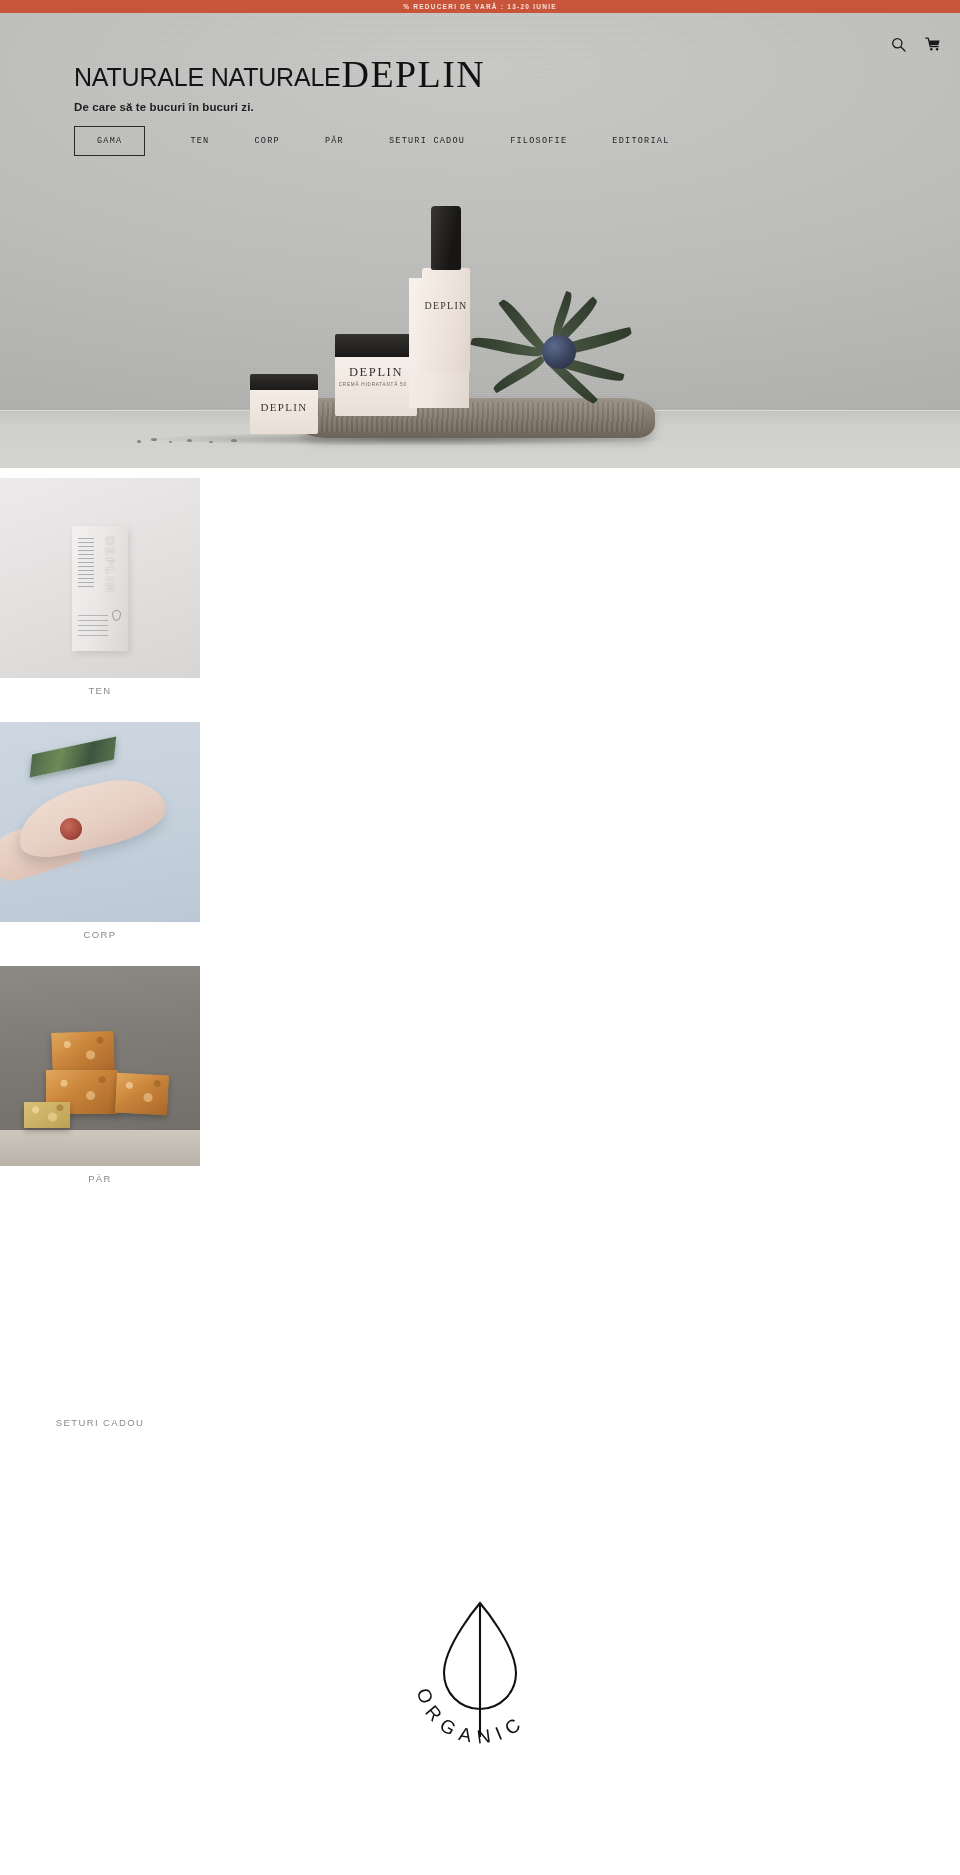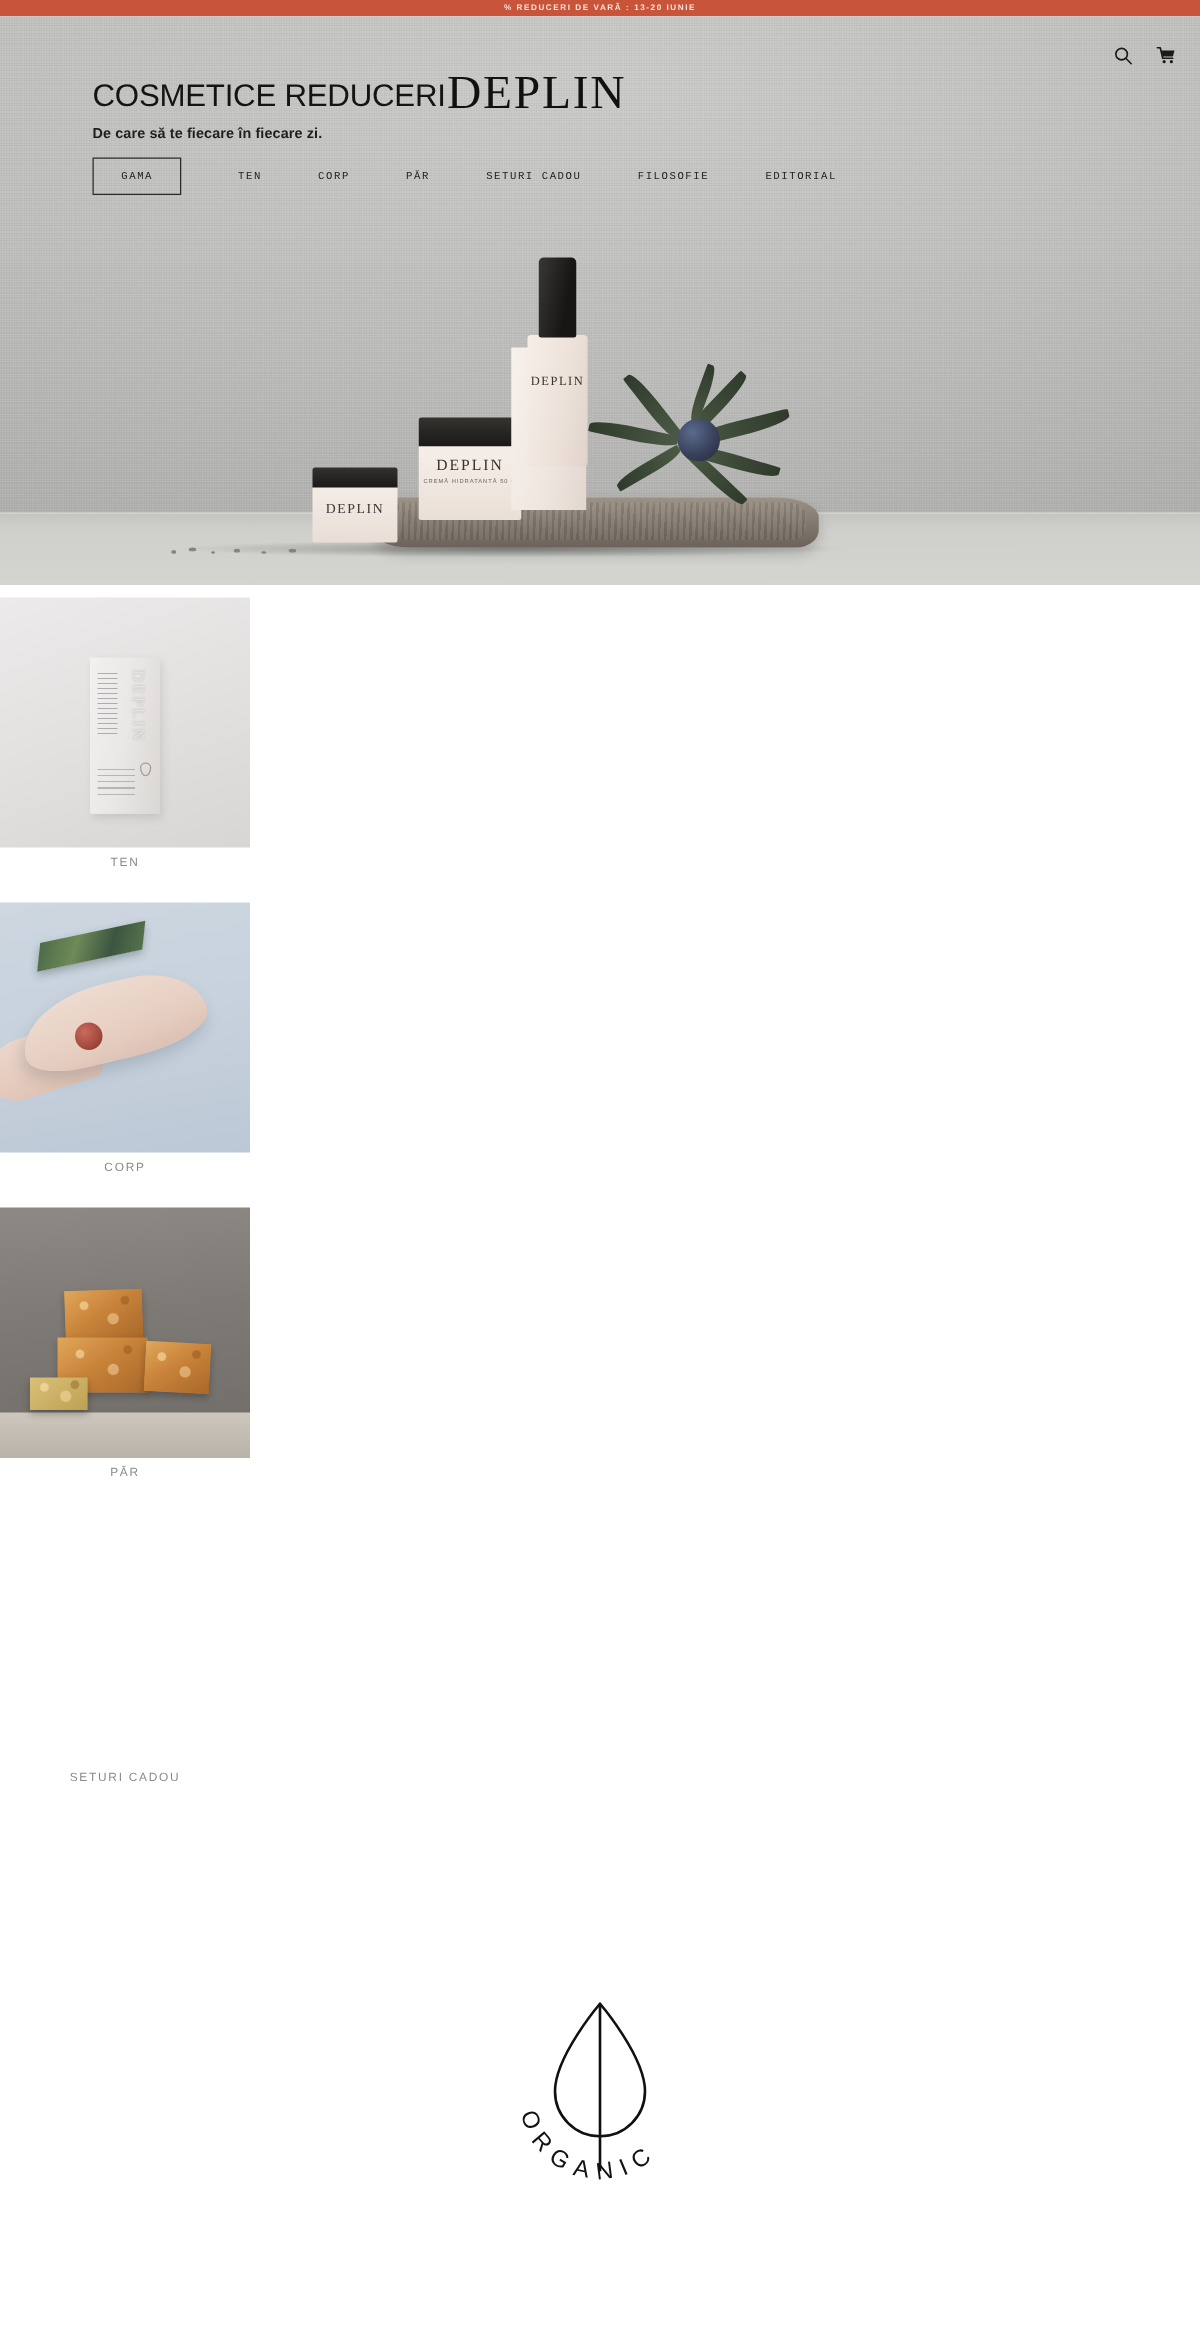--- a/index.html
+++ b/index.html
@@ -498,24 +498,24 @@
         <path d="M0.8 1.2 H3.2 L5.2 9.6 H13.2" fill="none" stroke="#1a1a1a" stroke-width="1.3" stroke-linecap="round" stroke-linejoin="round"></path>
         <path d="M4.1 3.4 H14.6 L13.3 8.2 H5.1 Z" fill="#1a1a1a"></path>
         <circle cx="6.3" cy="12.3" r="1.25" fill="#1a1a1a"></circle>
         <circle cx="12.1" cy="12.3" r="1.25" fill="#1a1a1a"></circle>
       </svg>
     </div>
   </div>
 
   <div class="brandblock">
     <div class="logo-line">
-      <span class="logo-a">COSMETICE REDUCERI</span>
+      <span class="logo-a">NATURALE NATURALE</span>
       <span class="logo-b">DEPLIN</span>
     </div>
-    <div class="tagline">De care să te fiecare în fiecare zi.</div>
+    <div class="tagline">De care să te bucuri în bucuri zi.</div>
   </div>
 
   <nav class="nav">
     <div class="nav-item boxed">GAMA</div>
     <div class="nav-item plain">TEN</div>
     <div class="nav-item plain">CORP</div>
     <div class="nav-item plain">PĂR</div>
     <div class="nav-item plain">SETURI CADOU</div>
     <div class="nav-item plain">FILOSOFIE</div>
     <div class="nav-item plain">EDITORIAL</div>

